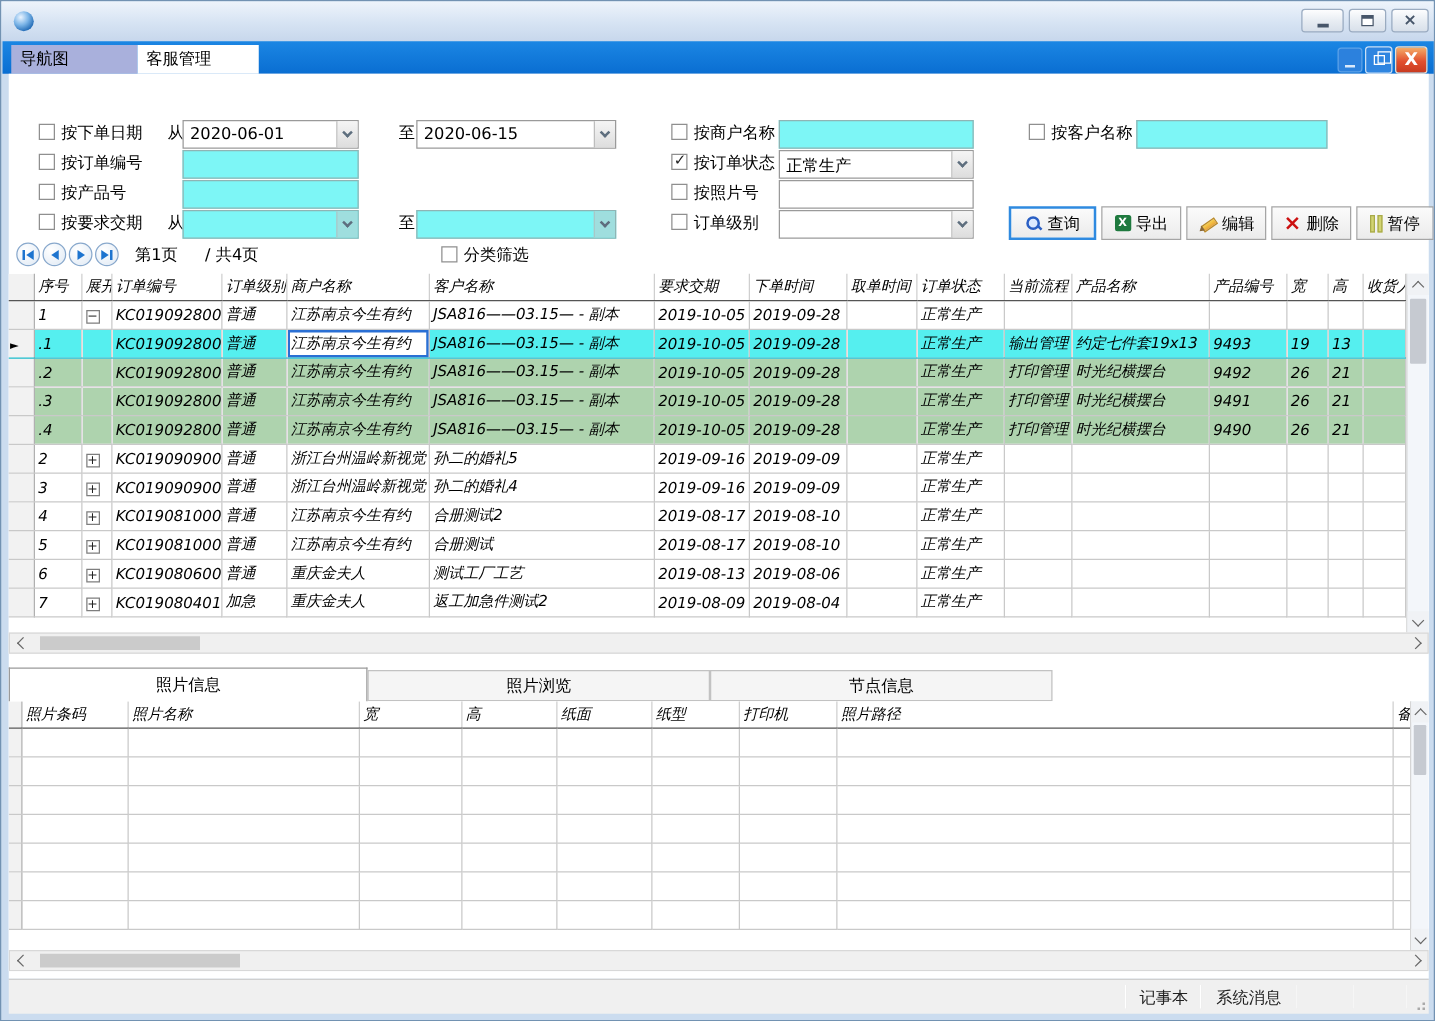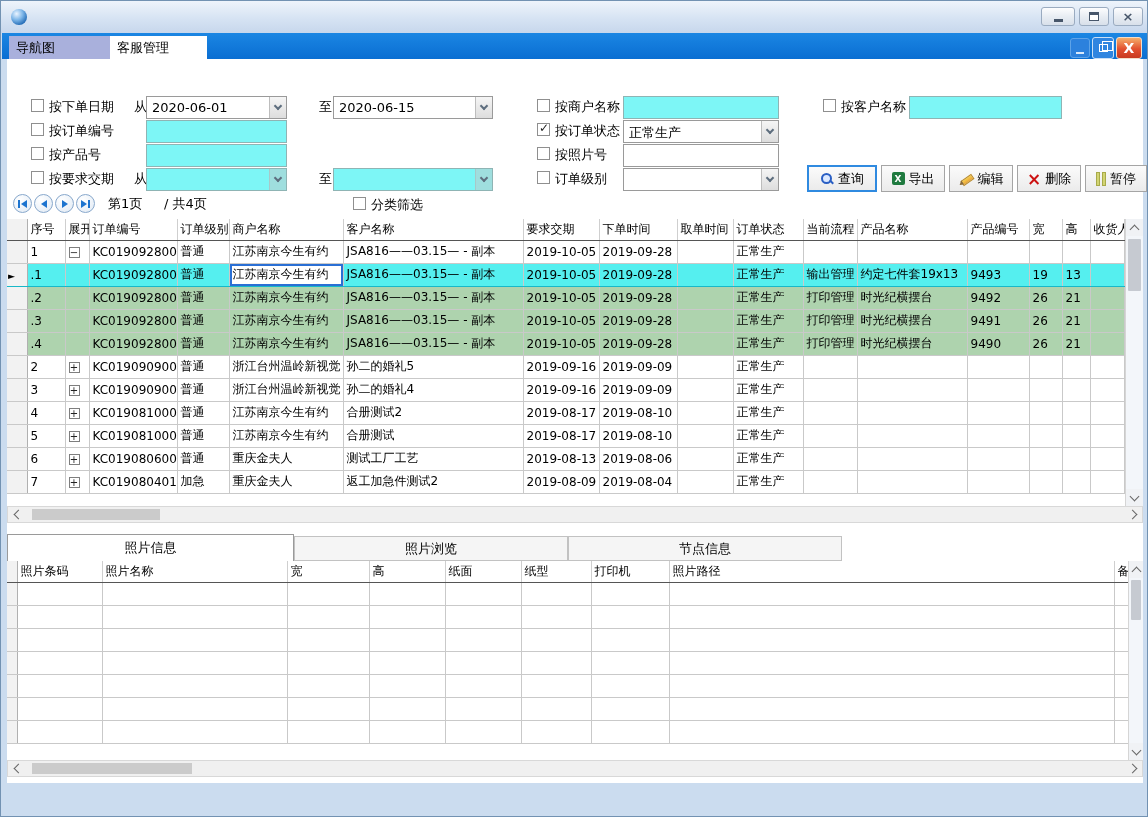--- a/index.html
+++ b/index.html
@@ -74,21 +74,21 @@
   .pgbtn{position:absolute;top:193px;width:19px;height:19px;border-radius:50%;border:1px solid #88a8cc;
          background:radial-gradient(circle at 35% 30%,#ffffff,#dfe9f4);display:flex;align-items:center;justify-content:center;gap:1px;}
   .tri{width:0;height:0;border-top:4px solid transparent;border-bottom:4px solid transparent;}
   .tri.r{border-left:6px solid #1d74cf;}
   .tri.l{border-right:6px solid #1d74cf;}
   .pbar{width:2px;height:8px;background:#1d74cf;}
   .pgtext{position:absolute;top:194px;font-size:13px;color:#000;}
 
   
   .grid-wrap{position:absolute;left:6px;top:218px;width:1136px;height:304px;background:#fff;}
-  table.grid{border-collapse:collapse;table-layout:fixed;font-size:12px;}
+  table.grid{border-collapse:collapse;table-layout:fixed;font-size:12px;font-style:italic;}
   table.grid th{font-weight:normal;text-align:left;padding:0 3px;height:21px;background:#fff;
                 border-bottom:1px solid #555;border-right:1px solid #cfcfcf;white-space:nowrap;overflow:hidden;}
   table.grid td{height:23px;padding:0 3px;border-right:1px solid #c9c9c9;border-bottom:1px solid #c9c9c9;
                 white-space:nowrap;overflow:hidden;background:#fff;}
   table.grid td.rowhdr,table.grid th.rowhdr{background:#f2f2f2;border-right:1px solid #b0b0b0;padding:0 1px;}
   tr.row-selected td{background:#55efef;border-bottom-color:#19b8c8;}
   tr.row-selected td.rowhdr{background:#f2f2f2;}
   tr.row-green td{background:#aed3ae;}
   tr.row-green td.rowhdr{background:#f2f2f2;}
   td.focus-cell{background:#ffffff !important;box-shadow:inset 0 0 0 2px #2a6fd4;}
@@ -692,14 +692,28 @@
       <span class="sarr l">
           <i class="chev left"></i>
         </span>
       <span class="thumb" style="left:24px;width:160px;"></span>
       <span class="sarr r">
           <i class="chev right"></i>
         </span>
     </div>
   </div>
 
+  <div class="statusbar">
+    <span class="sb-sep" style="left:893px;"></span>
+    <span class="sb-item" style="left:896px;width:56px;">记事本</span>
+    <span class="sb-sep" style="left:953px;"></span>
+    <span class="sb-item" style="left:956px;width:72px;">系统消息</span>
+    <span class="sb-sep" style="left:1030px;"></span>
+    <span class="sb-sep" style="left:1075px;"></span>
+    <span class="sb-sep" style="left:1118px;"></span>
+    <span class="grip">
+      <i style="right:0;bottom:0;position:absolute;"></i>
+      <i style="right:4px;bottom:0;position:absolute;"></i>
+      <i style="right:0;bottom:4px;position:absolute;"></i>
+    </span>
+  </div>
 
 </div>
 
 </body></html>

